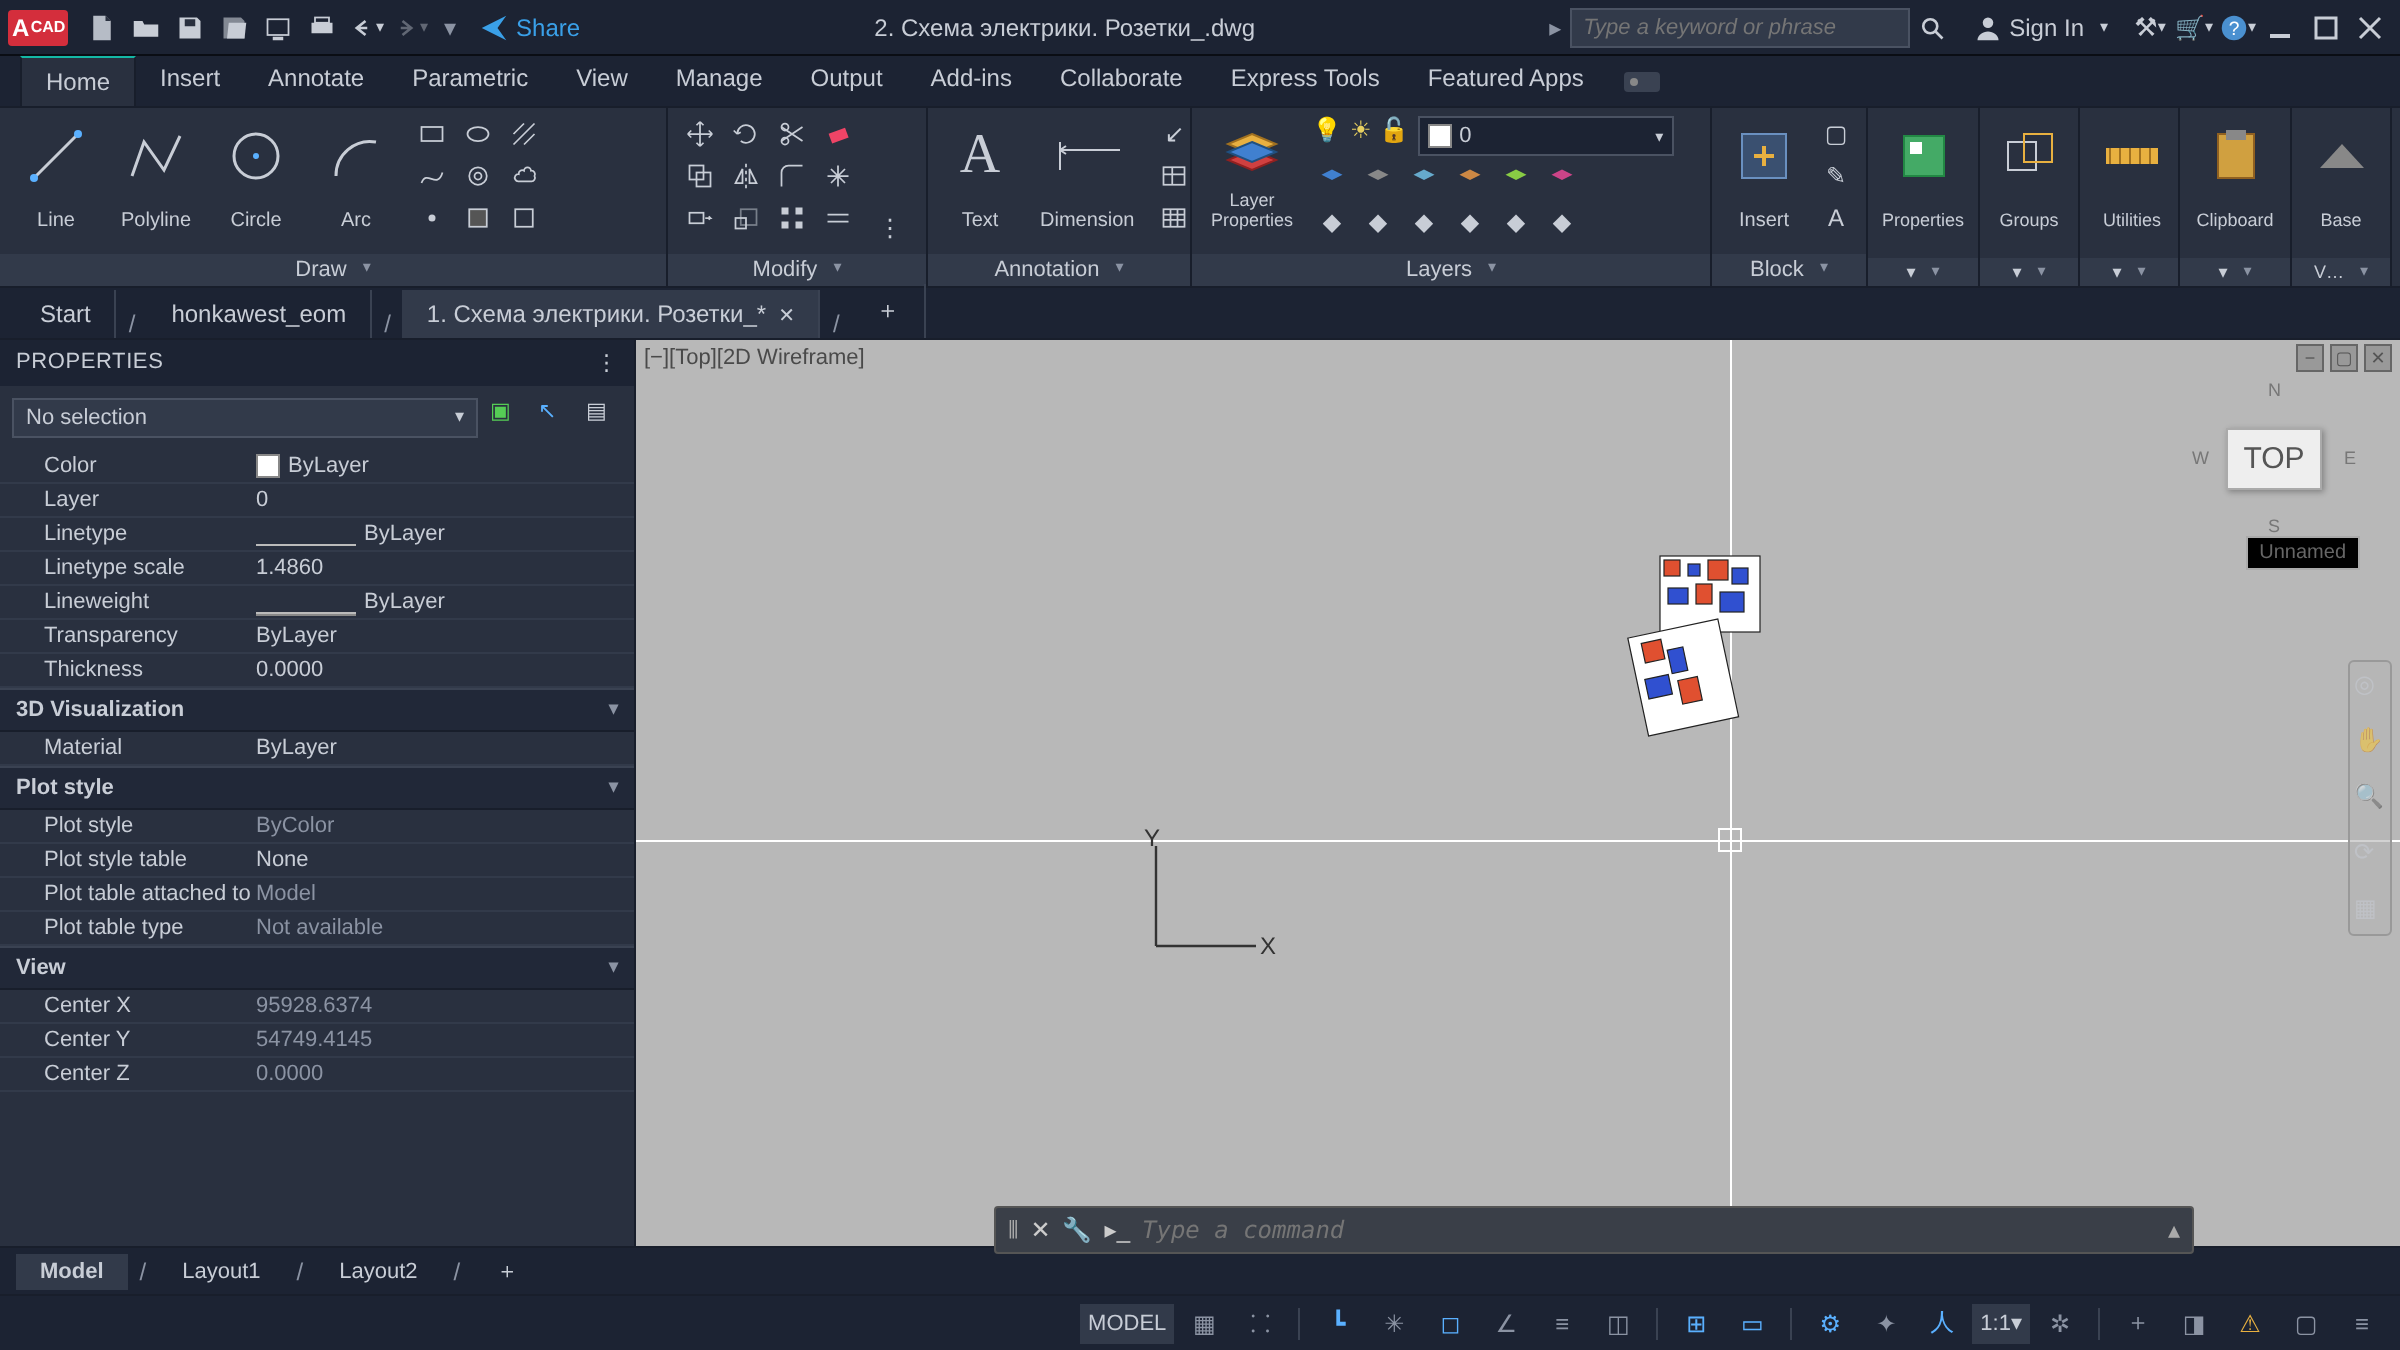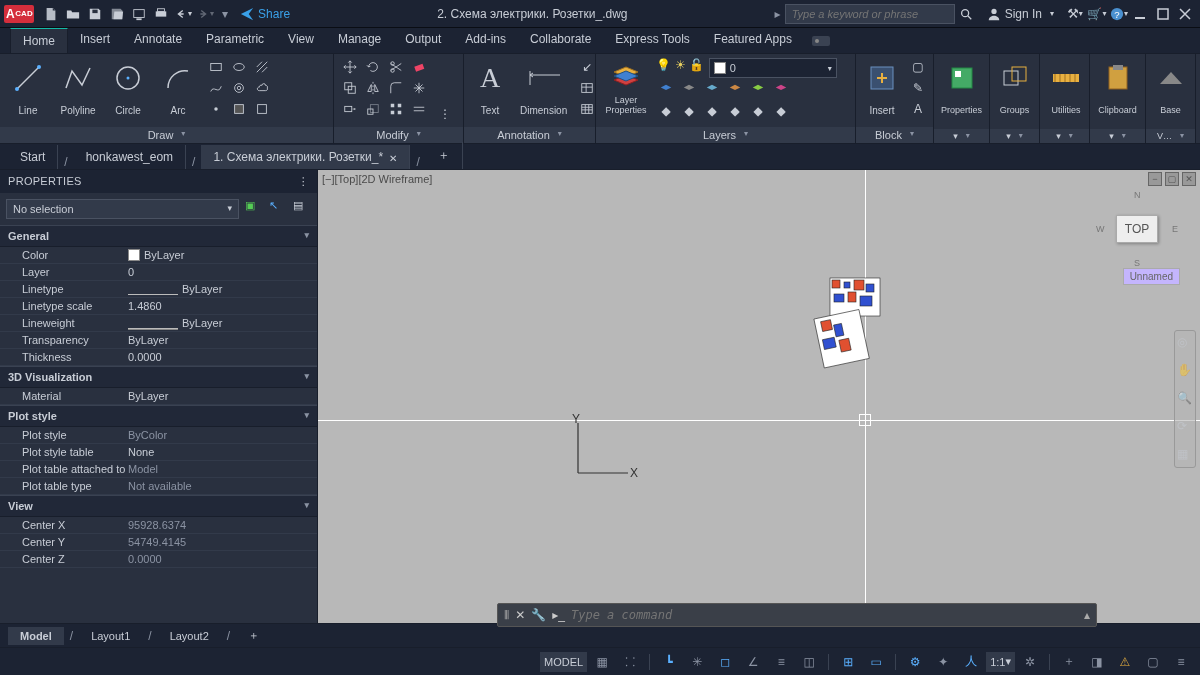--- a/index.html
+++ b/index.html
@@ -83,23 +83,23 @@
 .view-controls{display:flex;gap:3px}
 .vc{width:14px;height:14px;border:1px solid #666;background:#999;font-size:9px;display:flex;align-items:center;justify-content:center}
 .crosshair-v{position:absolute;top:0;bottom:0;left:547px;width:1px;background:#fff}
 .crosshair-h{position:absolute;left:0;right:0;top:250px;height:1px;background:#fff}
 .crosshair-box{position:absolute;left:541px;top:244px;width:12px;height:12px;border:1px solid #fff}
 .ucs{position:absolute;left:250px;bottom:140px}
 .drawing{position:absolute;left:492px;top:106px;width:90px;height:110px}
 
 
 .viewcube{position:absolute;top:24px;right:28px;width:70px;height:70px;display:flex;align-items:center;justify-content:center}
-.vc-label{background:#eee;border:1px solid #aaa;padding:6px 8px;font-size:12px;color:#555;box-shadow:1px 1px 3px rgba(0,0,0,.3)}
+.vc-label{background:#eee;border:1px solid #aaa;padding:6px 8px;font-size:15px;color:#555;box-shadow:1px 1px 3px rgba(0,0,0,.3)}
 .vc-compass{position:absolute;font-size:9px;color:#777}
-.wcs-tag{position:absolute;top:98px;right:20px;background:#c4b5fd;border:1px solid #aaa;padding:2px 6px;font-size:10px;color:#666}
+.wcs-tag{position:absolute;top:98px;right:20px;background:#000000;border:1px solid #aaa;padding:2px 6px;font-size:10px;color:#666}
 .navbar{position:absolute;top:160px;right:4px;width:22px;background:rgba(180,180,180,.6);border:1px solid #999;border-radius:3px;padding:4px 0;display:flex;flex-direction:column;align-items:center;gap:12px}
 .nav-btn{width:16px;height:16px;opacity:.5}
 
 
 .cmdline{position:absolute;bottom:48px;left:497px;width:600px;height:24px;background:#3a3f48;border:1px solid #555;display:flex;align-items:center;padding:0 6px;gap:6px;border-radius:2px}
 .cmd-input{flex:1;background:none;border:none;color:#999;font-family:Consolas,monospace;font-size:12px;font-style:italic}
 
 
 .layout-tabs{height:24px;background:var(--bg-darkest);display:flex;align-items:center;padding-left:8px;border-top:1px solid var(--border)}
 .ltab{padding:3px 12px;font-size:11px;color:var(--text)}
@@ -655,21 +655,20 @@
       <div class="props-select">
           <span>No selection</span>
           <span style="font-size:9px">▾</span>
         </div>
       <div class="pim-btn" style="color:#5c5">▣</div>
       <div class="pim-btn" style="color:#5ab0ff">↖</div>
       <div class="pim-btn">▤</div>
     </div>
 
     <div class="cat">
-        <div class="cat-head">General</div>
       <div class="prow">
           <div class="k">Color</div>
           <div class="v">
             <span class="swatch"></span>
             <span>ByLayer</span>
           </div>
         </div>
       <div class="prow">
           <div class="k">Layer</div>
           <div class="v">0</div>

